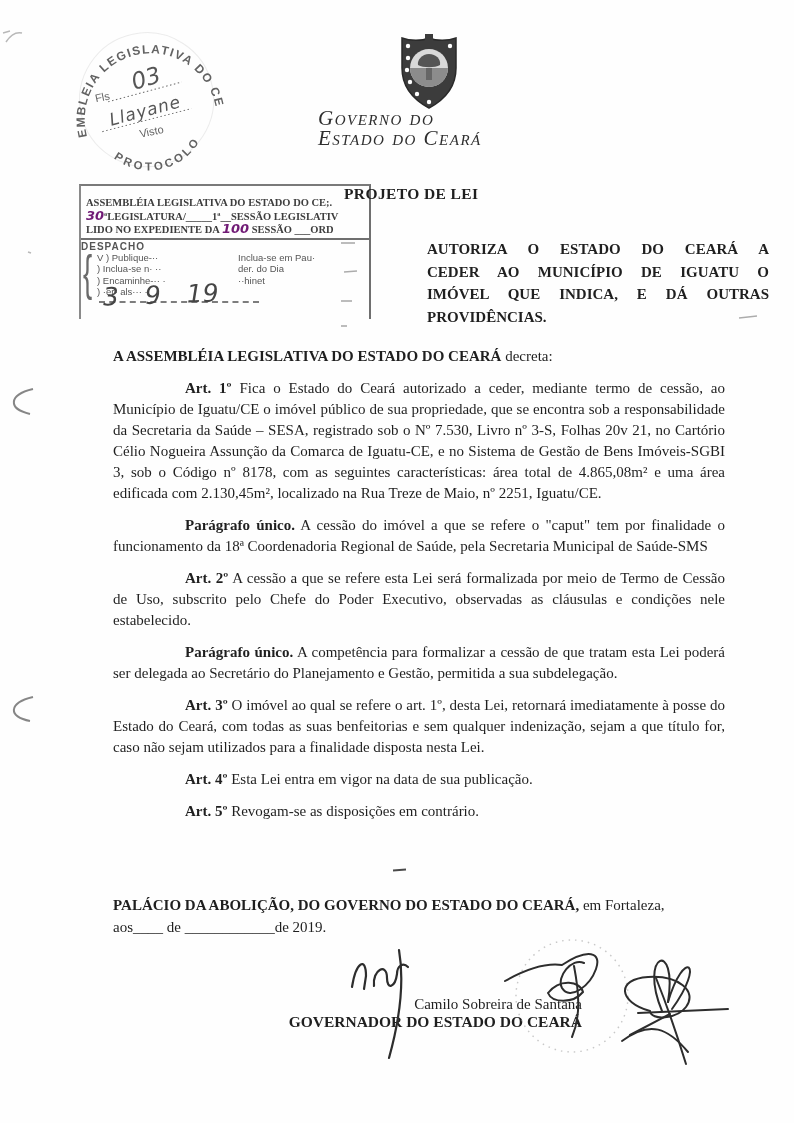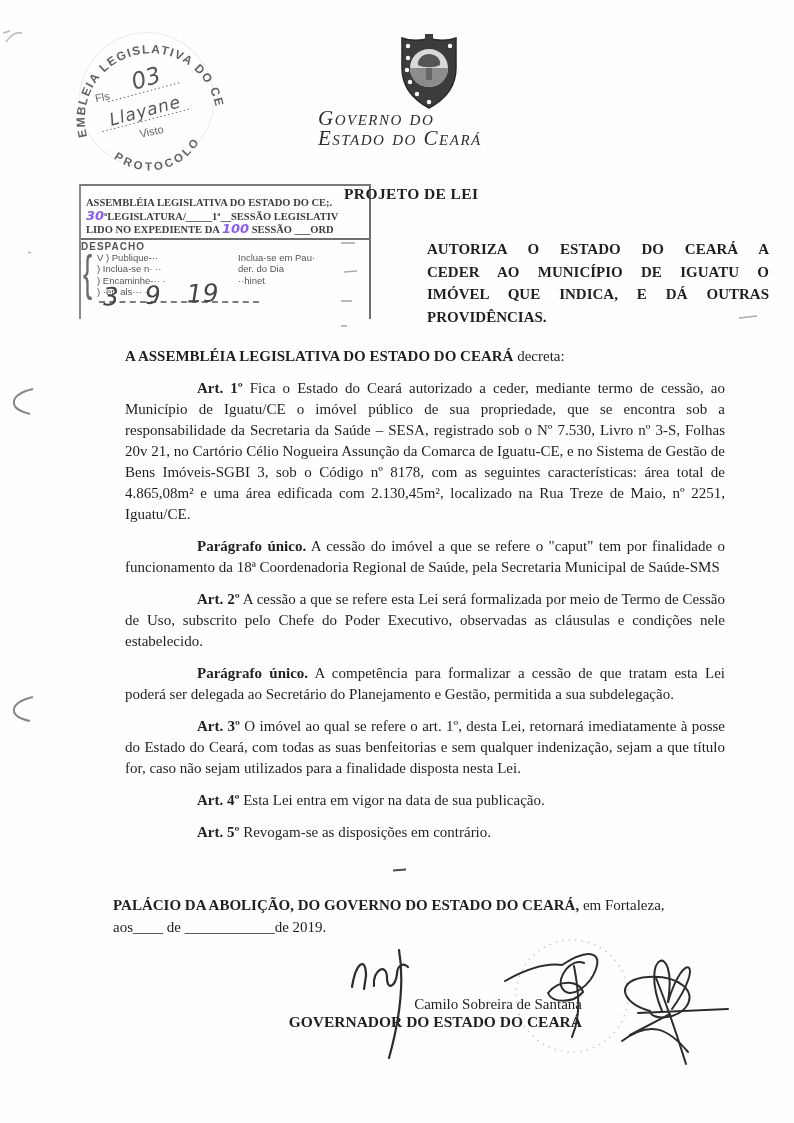--- a/index.html
+++ b/index.html
@@ -31,31 +31,31 @@
   .sb-brace { position:absolute; left:-14px; top:-4px; font-size:50px; font-weight:100;
     color:#6a6a6a; transform:scaleX(.55); transform-origin:left top; line-height:50px; }
   .sb-row { display:flex;gap:23px; }
   .sb-row .l { width:118px; }
   .sb-row .r { flex:1; }
   .sb-dash { margin:3px 0 0 2px; width:160px; border-top:2px dashed #7d7d7d; }
   .sb-date { position:absolute; left:22px; top:94px; color:#454545;
     font-family:"DejaVu Sans", sans-serif; font-style:italic; font-size:25px;
     transform:rotate(-2deg); }
   .sb-date span { margin-right:26px; }
-  .hand { font-family:"DejaVu Sans", sans-serif; font-style:italic; color:#8b5cf6; }
+  .hand { font-family:"DejaVu Sans", sans-serif; font-style:italic; color:#701a75; }
   
   .doc-title { position:absolute; left:344px; top:185px; font-weight:bold;
     font-size:15.5px; letter-spacing:.4px; z-index:4; }
   .ementa { position:absolute; left:415px; top:238px; width:342px;
     font-weight:bold; font-size:15px; line-height:22.5px;margin-left:12px; }
   .ementa .eline { text-align:justify; text-align-last:justify; }
   .ementa .eline.last { text-align-last:left; }
   .body-text { position:absolute; left:113px; top:346px; width:612px;
     font-size:15px; line-height:21px; text-align:justify; }
-  .body-text p { margin:0 0 11px 12px; }
+  .body-text p { margin:0 0 11px 0; }
   .body-text p.article { text-indent:72px; }
   .center-dash { position:absolute; left:393px; top:869px; width:13px; height:2px;
     background:#4a4a4a; transform:rotate(-4deg); }
   .closing { position:absolute; left:113px; top:895px; width:612px;
     font-size:15px; line-height:21.5px; text-align:justify; }
   .sig-block { position:absolute; left:258px; top:996px; width:324px; text-align:right;
     font-size:15px; line-height:17px; }
   .sig-block .sig-title { font-weight:bold; font-size:15.5px; }
   
   .overlay { position:absolute; left:0; top:0; width:794px; height:1123px;

